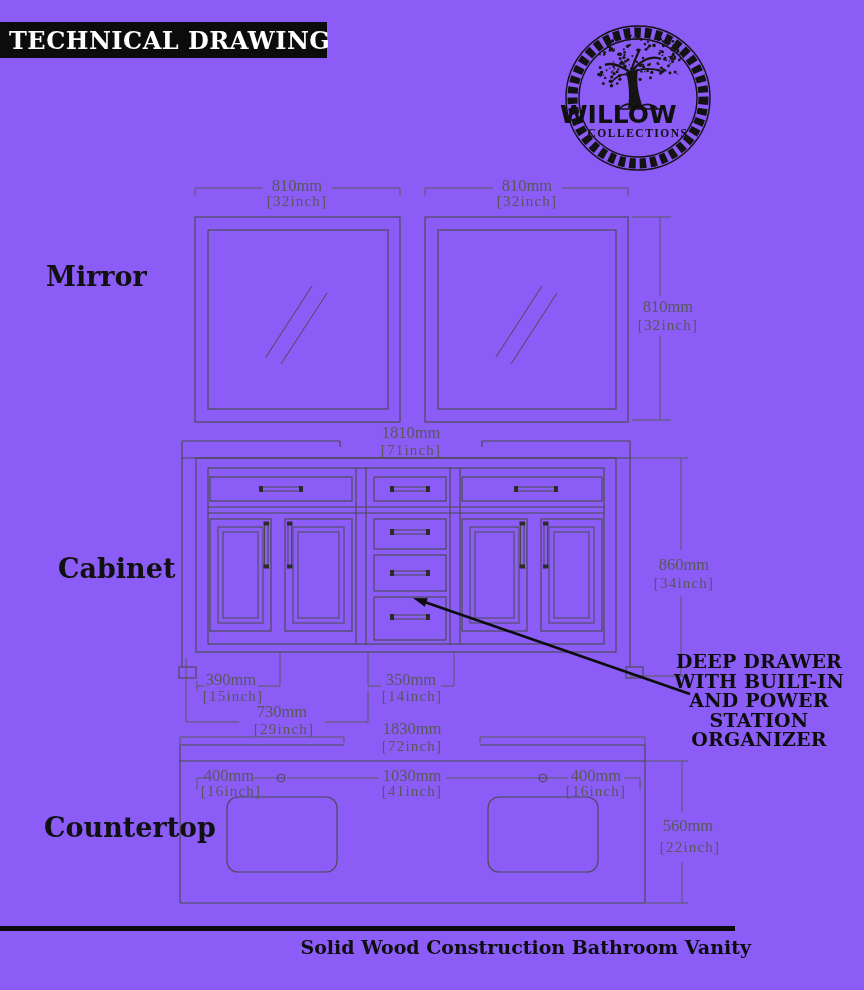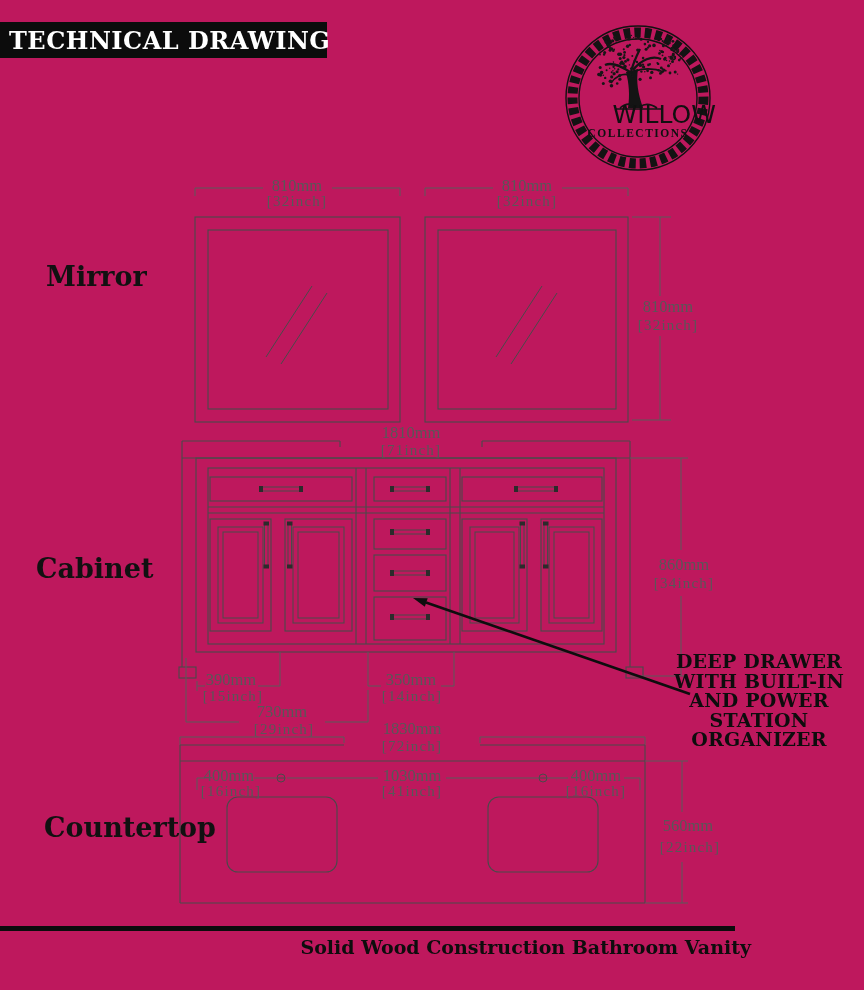--- a/index.html
+++ b/index.html
@@ -1,37 +1,37 @@
 <!DOCTYPE html>
 <html><head>
 <meta charset="utf-8">
 <style>
   html,body{margin:0;padding:0;background:#ffffff;}
-  #page{position:relative;width:864px;height:990px;background:#be185d;overflow:hidden;
+  #page{position:relative;width:864px;height:990px;background:#8b5cf6;overflow:hidden;
         font-family:"Liberation Serif", serif;}
   #draw{position:absolute;left:0;top:0;}
   .hdr{position:absolute;left:0;top:22px;width:327px;height:36px;background:#0c0c0c;
        display:flex;align-items:center;}
   .hdr span{color:#fff;font-family:"DejaVu Serif", serif;font-weight:bold;
        font-size:24px;letter-spacing:0.5px;padding-left:9px;white-space:nowrap;}
   .seclabel{position:absolute;font-family:"DejaVu Serif", serif;font-weight:bold;
        color:#111;font-size:27px;white-space:nowrap;margin-left:8px;}
   #lbl-mirror{left:38px;top:261px;}
-  #lbl-cabinet{left:28px;top:553px;}
+  #lbl-cabinet{left:50px;top:553px;}
   #lbl-countertop{left:36px;top:812px;}
   .annot{position:absolute;left:660px;top:652px;width:198px;text-align:center;
        font-family:"DejaVu Serif", serif;font-weight:bold;font-size:19px;
        line-height:19.5px;color:#0d0d0d;letter-spacing:0.2px;}
   .footline{position:absolute;left:0;top:926px;width:735px;height:5px;background:#0c0c0c;}
   .foottitle{position:absolute;left:16px;top:936px;width:735px;text-align:right;
        font-family:"DejaVu Serif", serif;font-weight:bold;font-size:19px;color:#0d0d0d;
        white-space:nowrap;}
   #logo{position:absolute;left:560px;top:20px;}
-  .logo-brand{position:absolute;left:560px;top:100px;width:156px;text-align:right;
-       font-family:"DejaVu Sans", sans-serif;font-weight:normal;font-size:25px;color:#101010;
+  .logo-brand{position:absolute;left:560px;top:100px;width:156px;text-align:left;
+       font-family:"DejaVu Sans", sans-serif;font-weight:bold;font-size:25px;color:#101010;
        letter-spacing:0px;}
   .logo-sub{position:absolute;left:560px;top:127px;width:156px;text-align:center;
        font-family:Liberation Serif, serif;font-weight:bold;font-size:11.5px;color:#101010;
        letter-spacing:1.5px;}
   
   text{font-family:"Liberation Serif", serif;fill:#585858;}
   .dmm{font-size:16.5px;}
   .din{font-size:15px;letter-spacing:1.2px;}
   .ln{stroke:#4a4a4a;stroke-width:1.1;fill:none;}
   .lnt{stroke:#4a4a4a;stroke-width:1;fill:none;}

